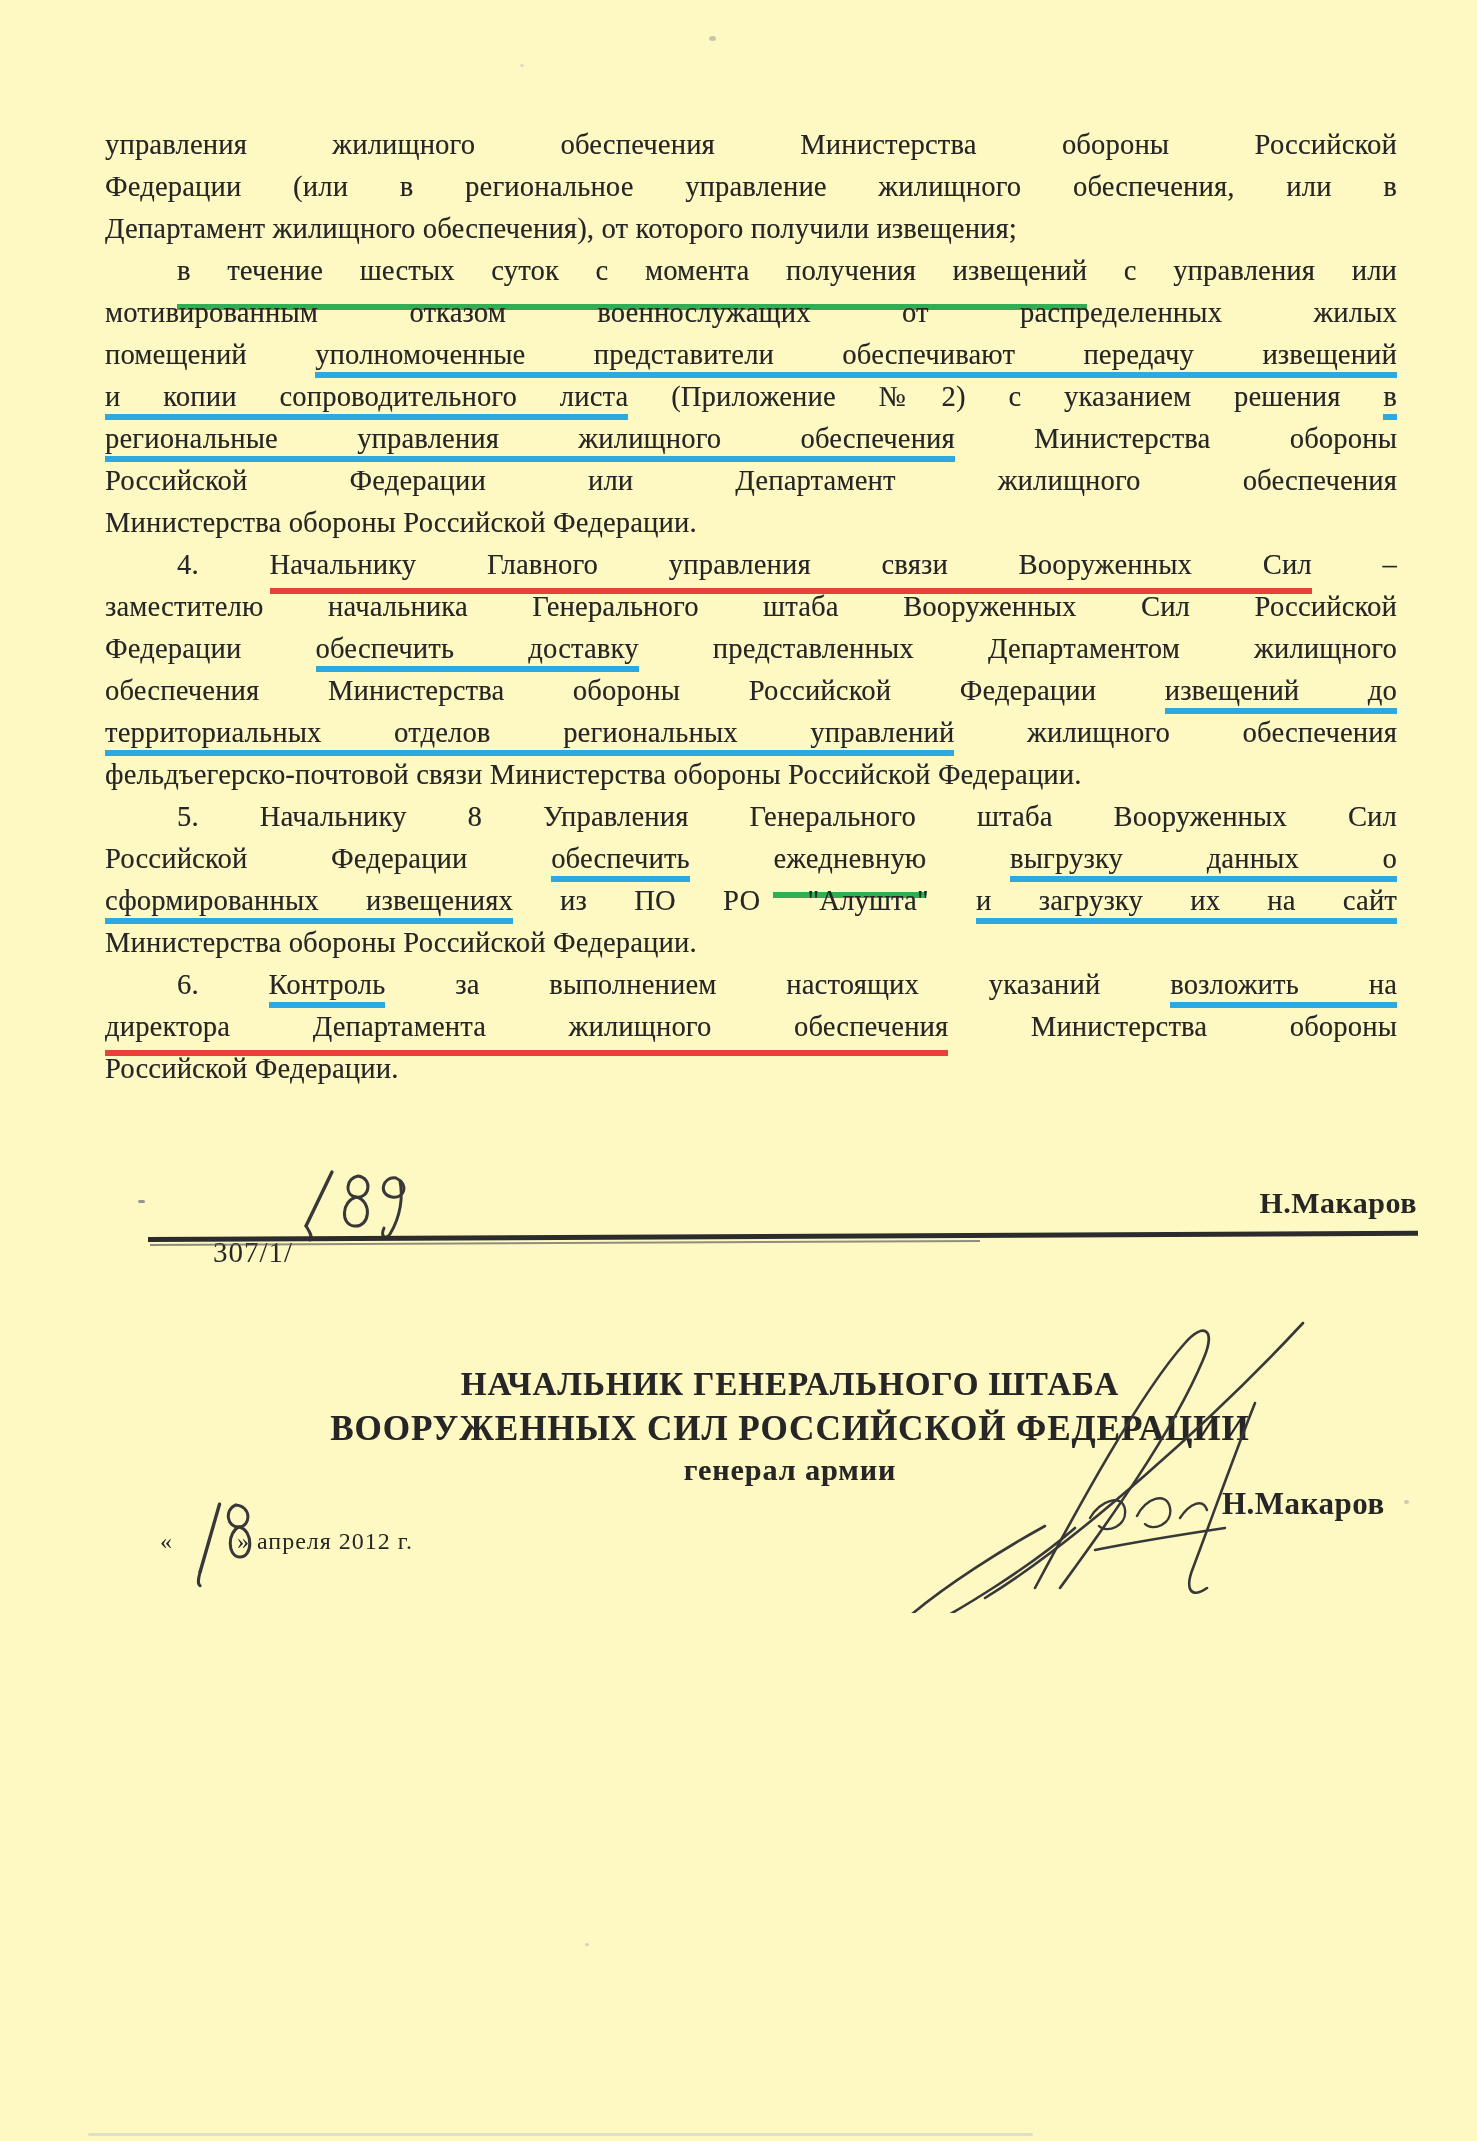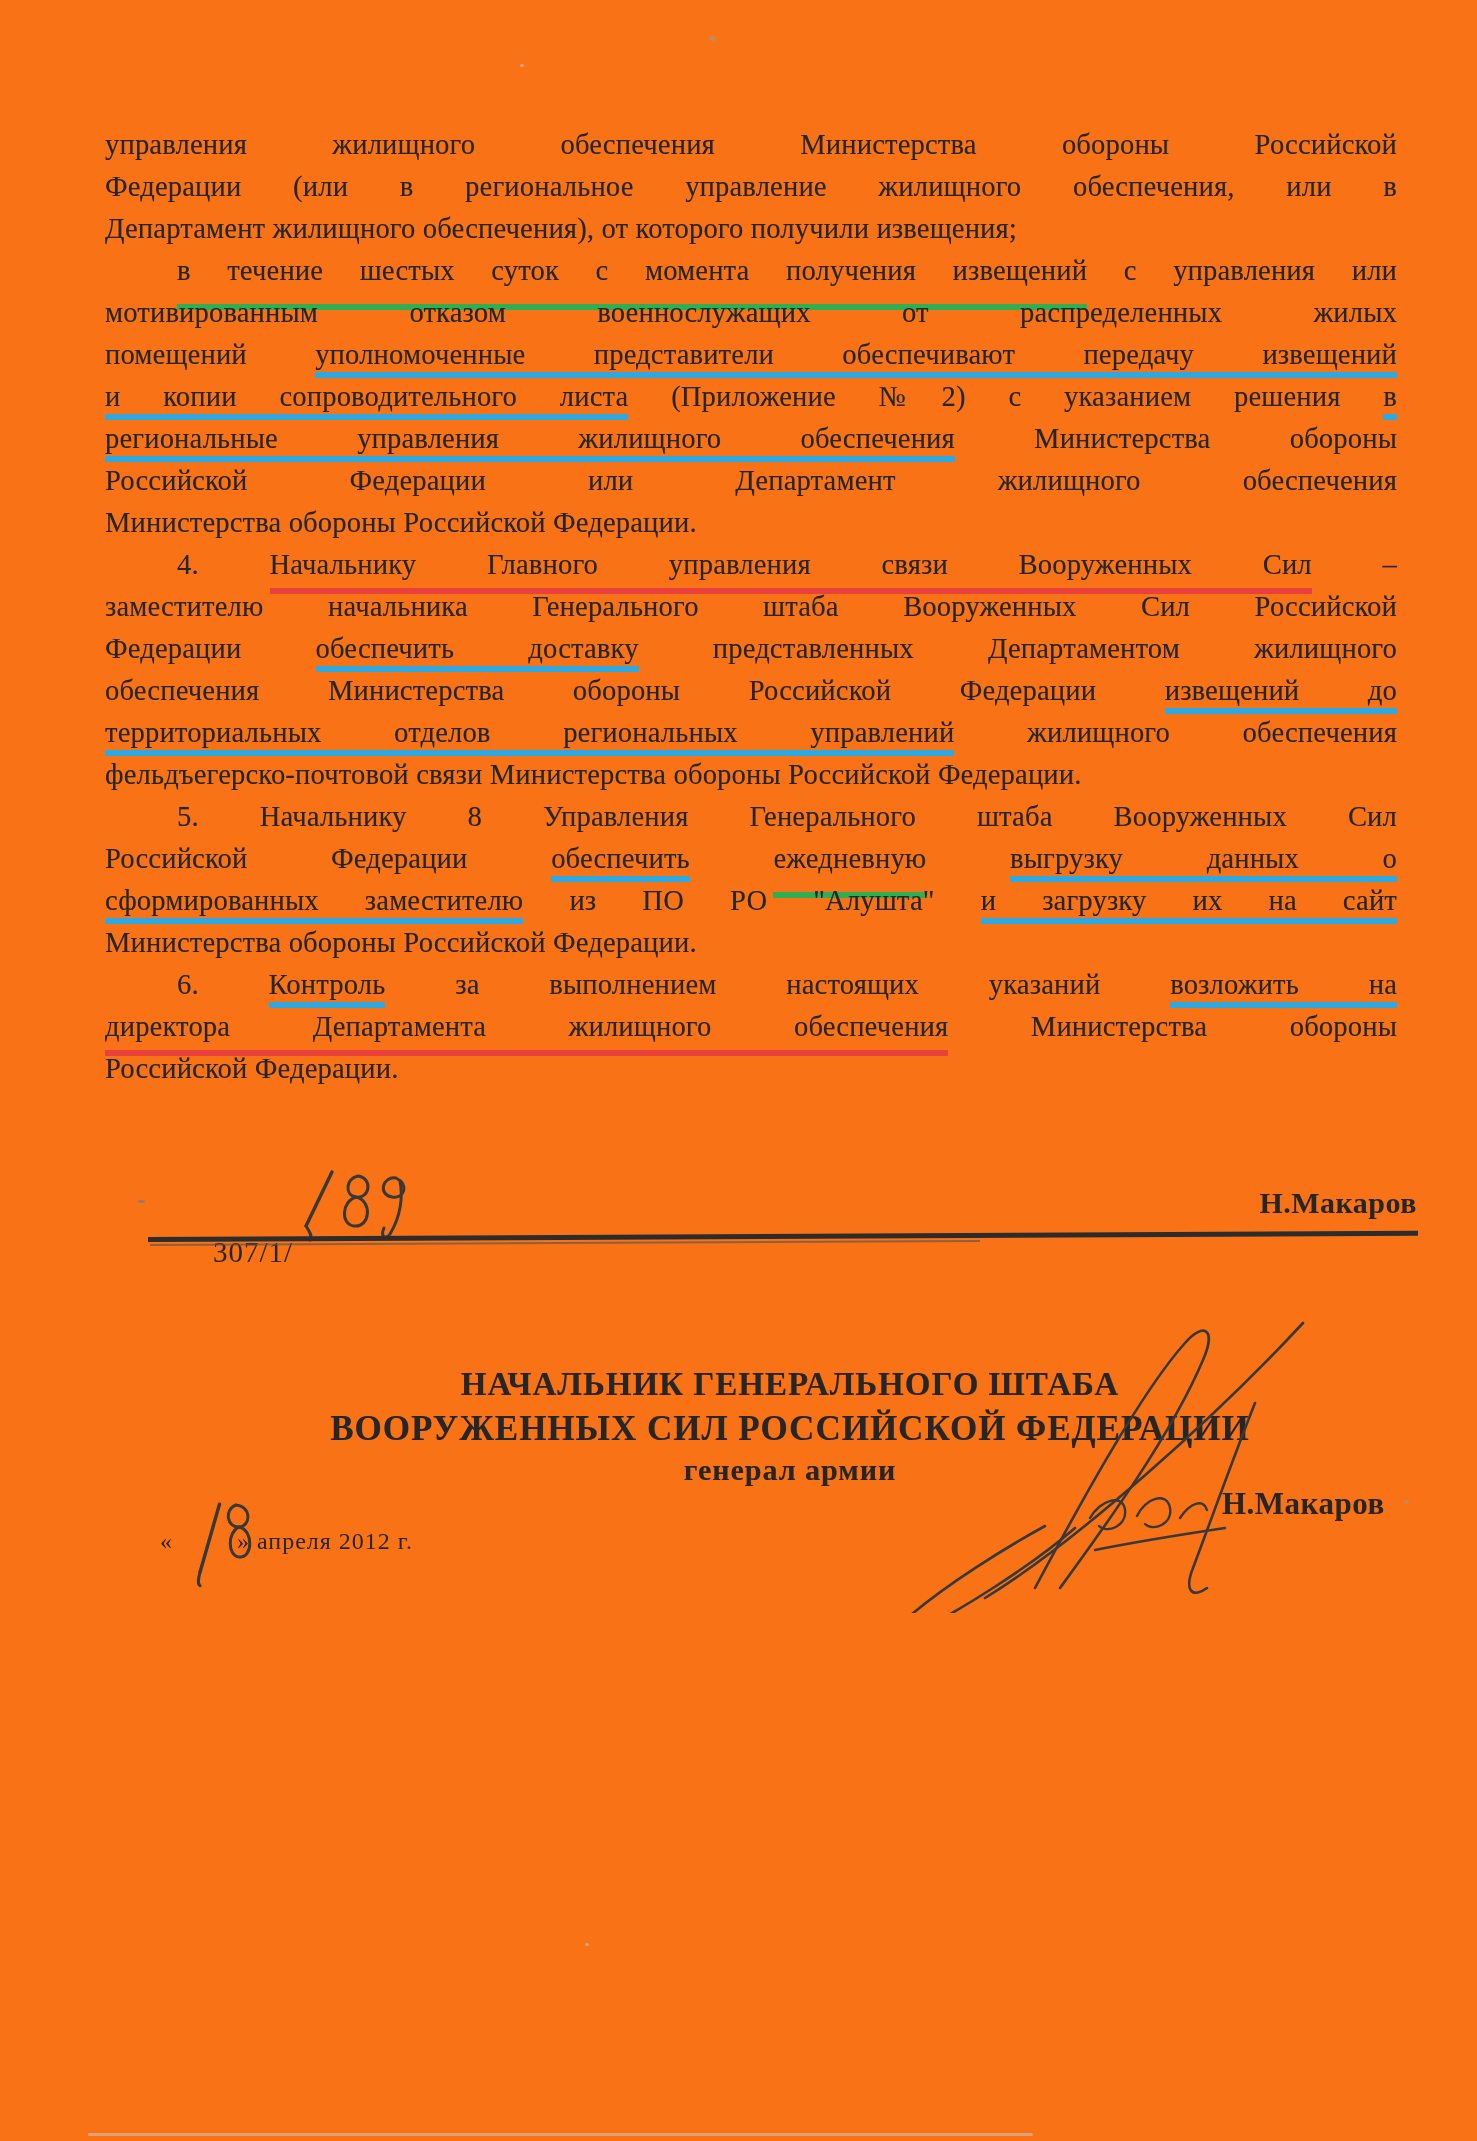--- a/index.html
+++ b/index.html
@@ -1,20 +1,20 @@
 <!DOCTYPE html>
 <html style="--g: #2fae54; --b: #2da9e2; --r: #e8403a;"><head>
 <meta charset="utf-8">
 <style>
   html,body{margin:0;padding:0;background:#e8e8e8;}
   .page{
     position:relative;
     width:1477px;height:2141px;
     margin:0 auto;
-    background:#f97316;
+    background:#fef9c3;
     font-family:"Liberation Serif", serif;
     color:#262626;
     overflow:hidden;
   }
   
   .body-text{
     position:absolute;left:105px;top:124px;width:1292px;
     font-size:28.5px;line-height:42px;letter-spacing:.2px;
     text-shadow:.3px .3px .5px rgba(60,60,60,.45);
   }
@@ -81,21 +81,21 @@
         <div class="line ind"><span>4. </span><span class="u-r">Начальнику Главного управления связи Вооруженных Сил</span><span> –</span></div>
         <div class="line"><span>заместителю начальника Генерального штаба Вооруженных Сил Российской</span></div>
         <div class="line"><span>Федерации </span><span class="u-b">обеспечить доставку</span><span> представленных Департаментом жилищного</span></div>
         <div class="line"><span>обеспечения Министерства обороны Российской Федерации </span><span class="u-b">извещений до</span></div>
         <div class="line"><span class="u-b">территориальных отделов региональных управлений</span><span> жилищного обеспечения</span></div>
         <div class="line end"><span>фельдъегерско-почтовой связи Министерства обороны Российской Федерации.</span></div>
       </div>
       <div>
         <div class="line ind"><span>5. Начальнику 8 Управления Генерального штаба Вооруженных Сил</span></div>
         <div class="line"><span>Российской Федерации </span><span class="u-b">обеспечить</span><span> </span><span class="u-g">ежедневную</span><span> </span><span class="u-b">выгрузку данных о</span></div>
-        <div class="line"><span class="u-b">сформированных заместителю</span><span> из ПО РО "Алушта" </span><span class="u-b">и загрузку их на сайт</span></div>
+        <div class="line"><span class="u-b">сформированных извещениях</span><span> из ПО РО "Алушта" </span><span class="u-b">и загрузку их на сайт</span></div>
         <div class="line end"><span>Министерства обороны Российской Федерации.</span></div>
       </div>
       <div>
         <div class="line ind"><span>6. </span><span class="u-b">Контроль</span><span> за выполнением настоящих указаний </span><span class="u-b">возложить на</span></div>
         <div class="line"><span class="u-r">директора Департамента жилищного обеспечения</span><span> Министерства обороны</span></div>
         <div class="line end"><span>Российской Федерации.</span></div>
       </div>
     </div>
 
   <div class="ref-number">307/1/</div>

